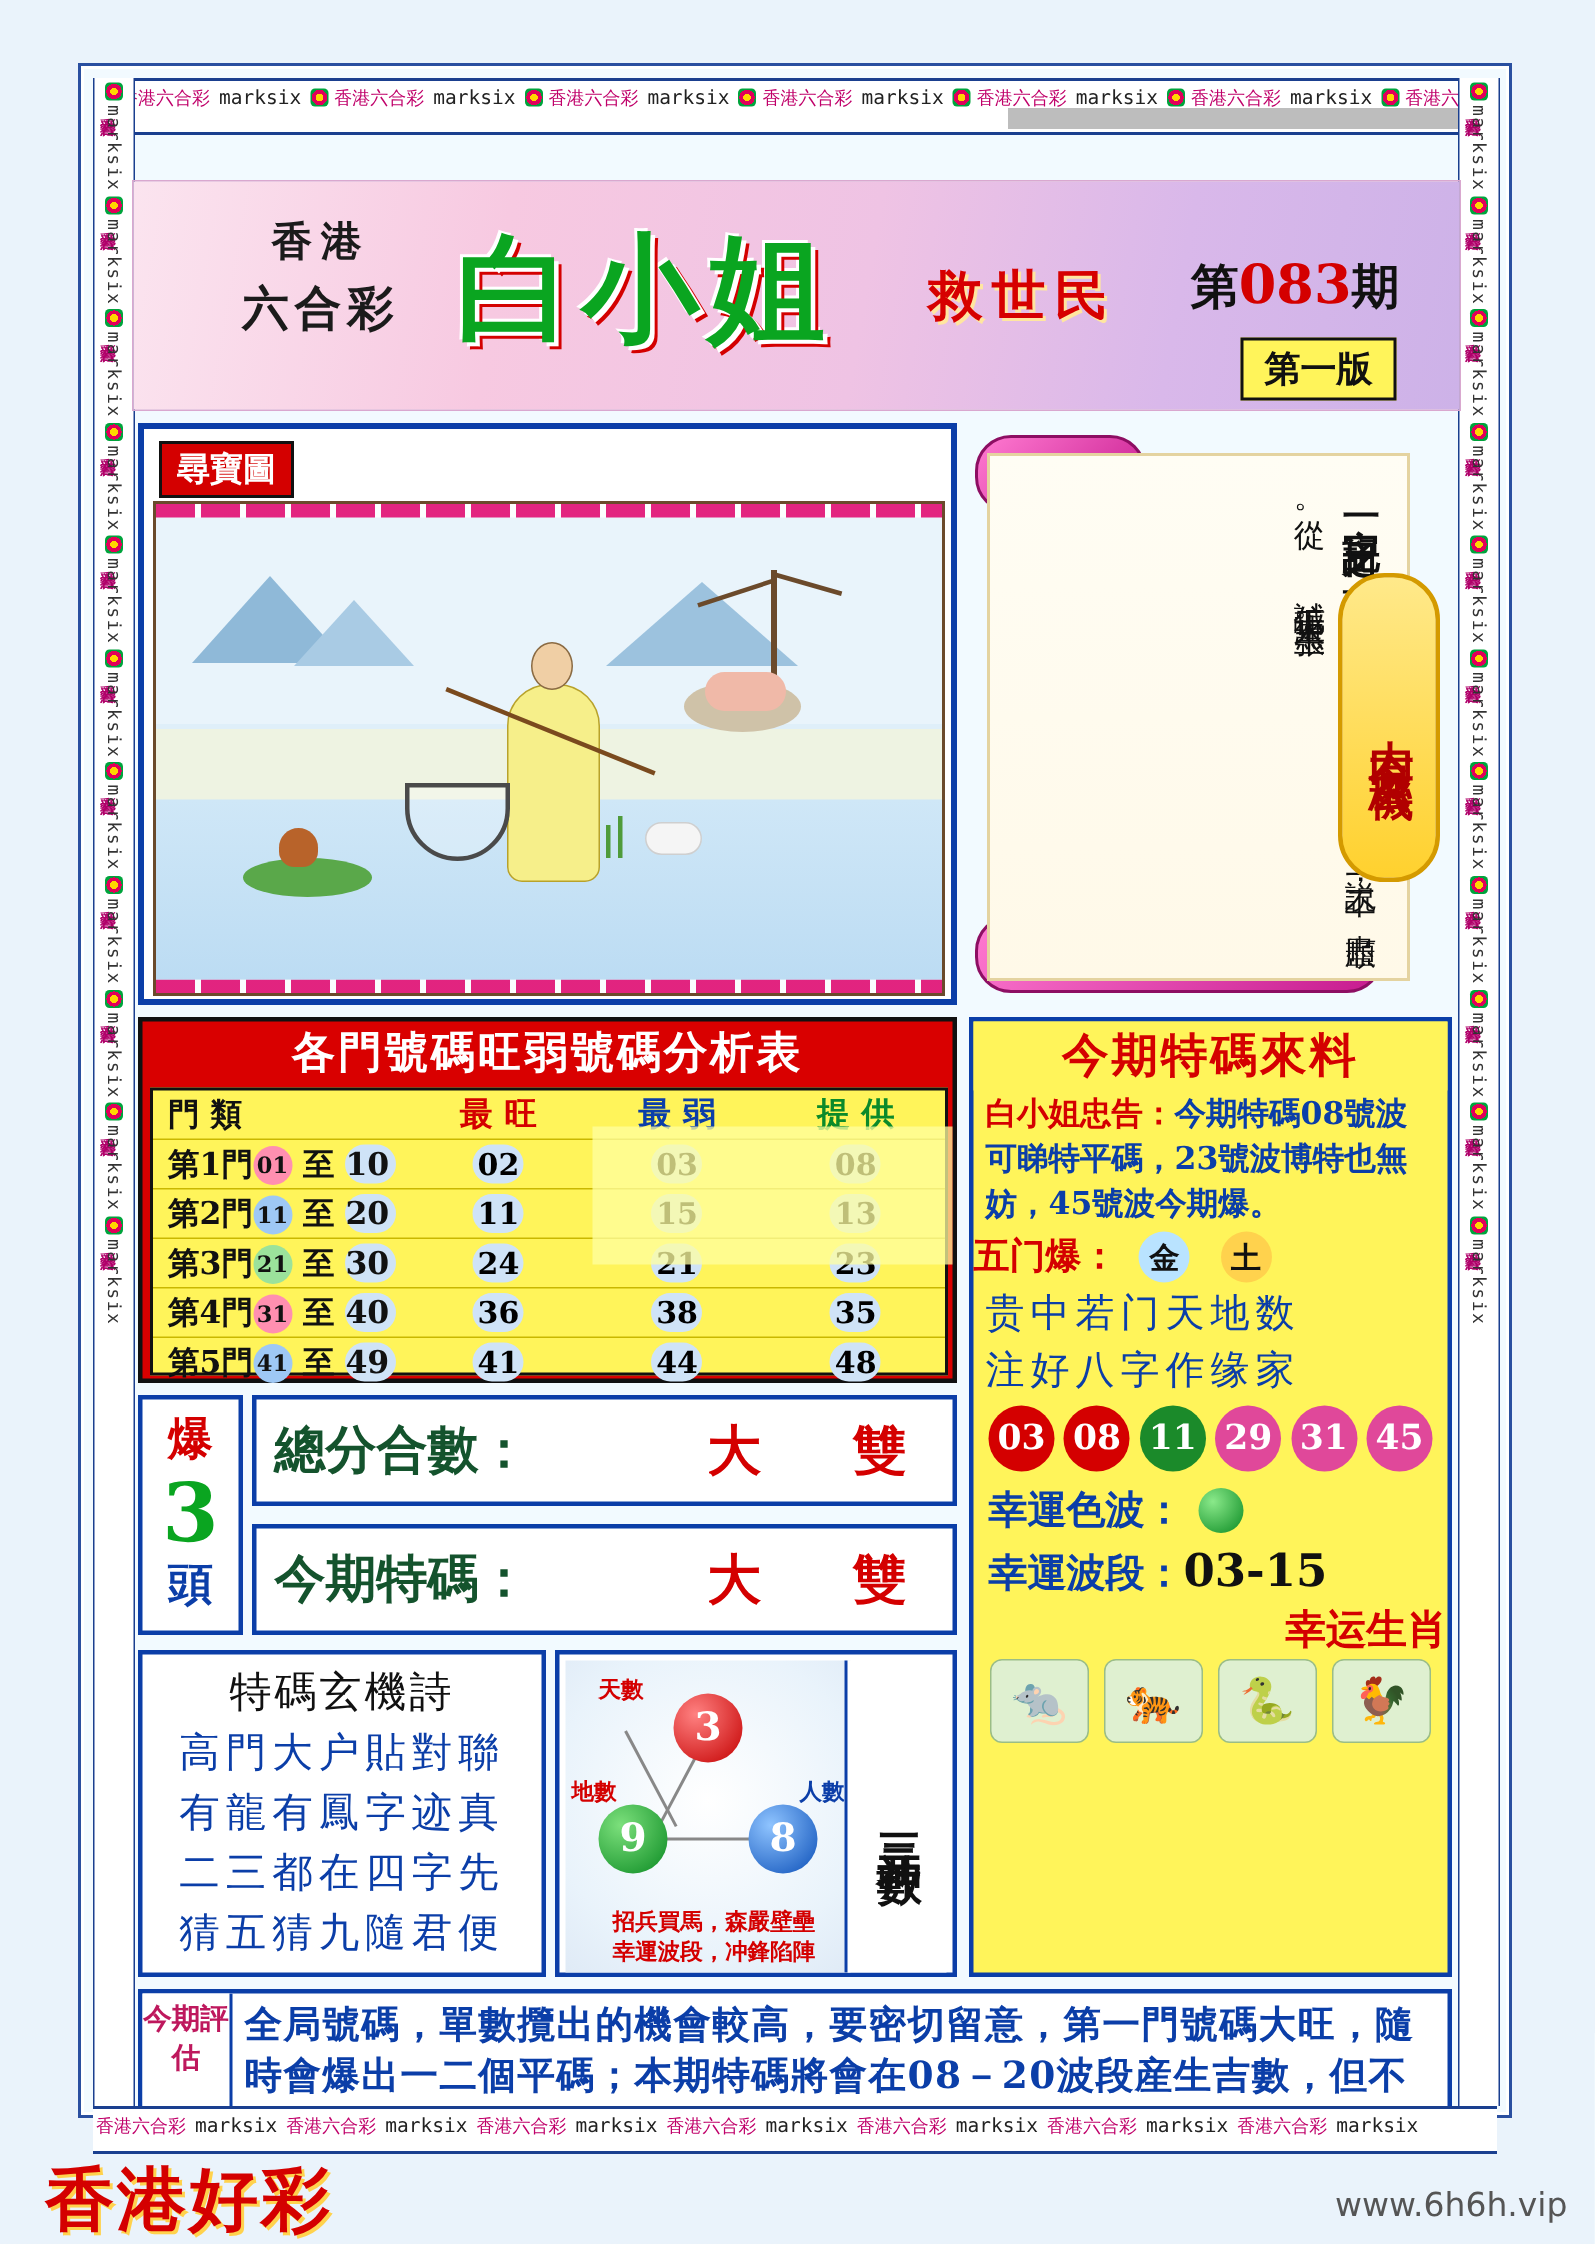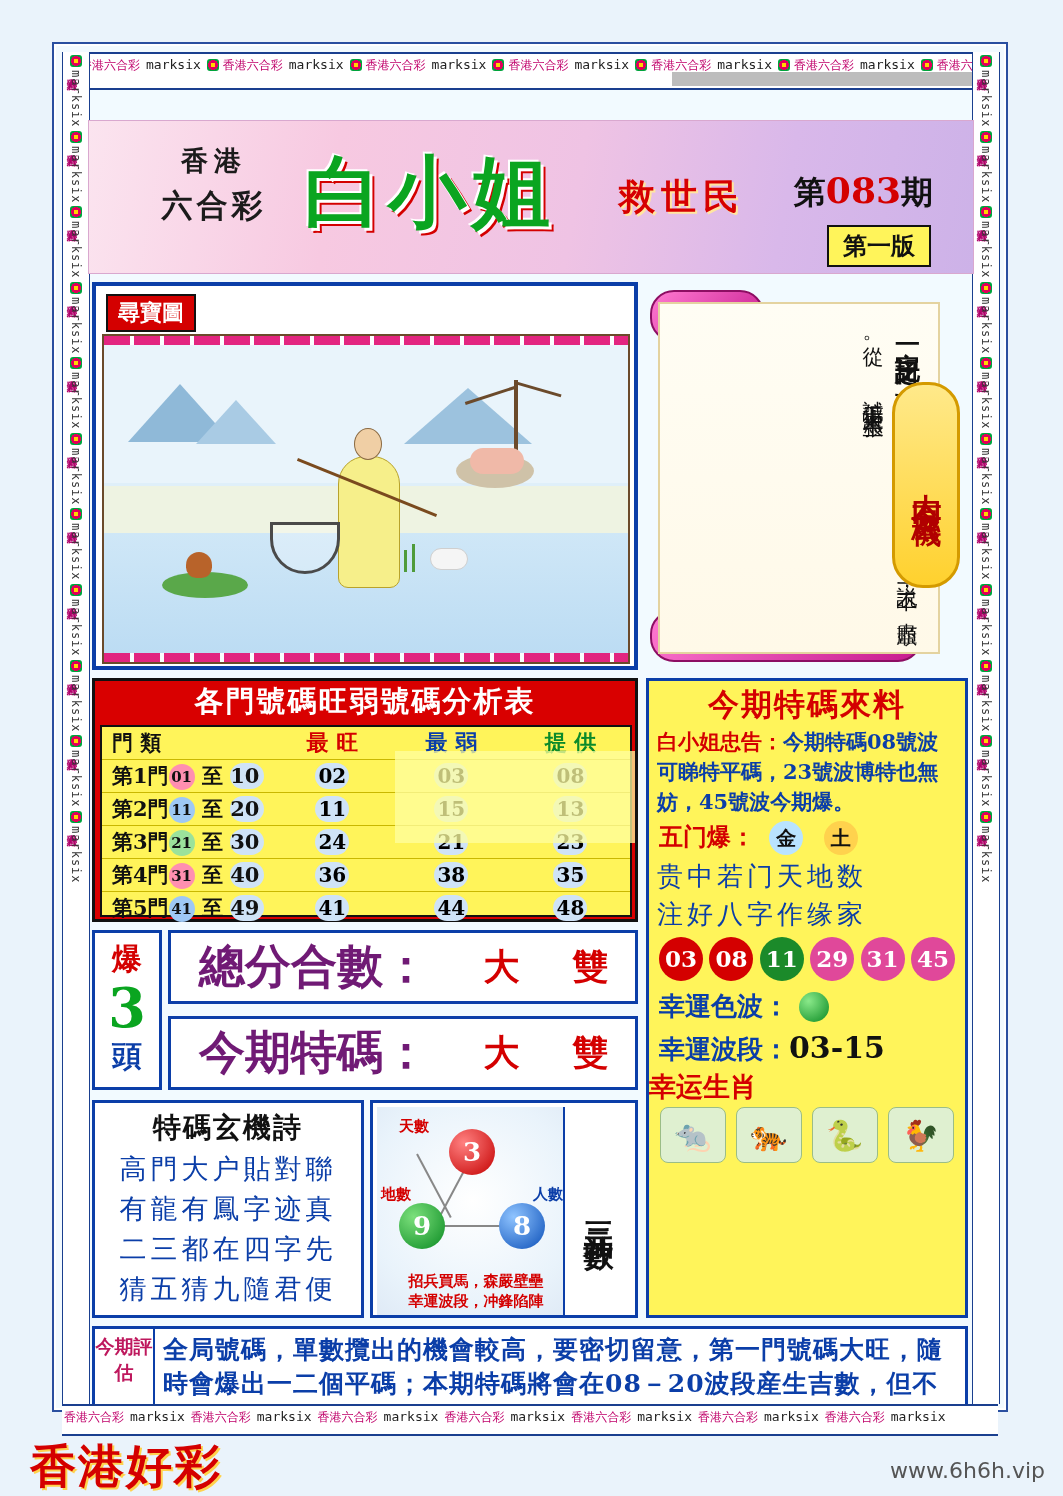--- a/index.html
+++ b/index.html
@@ -97,26 +97,26 @@
   .hilite{position:absolute;left:300px;top:70px;width:240px;height:92px;background:rgba(255,255,160,.75);}
 
   
   .bao{position:absolute;left:4px;top:652px;width:70px;height:160px;background:#fff;border:3px solid #0b3ea8;box-sizing:border-box;text-align:center;}
   .bao div{font-family:"DejaVu Serif","Liberation Serif",serif;font-weight:bold;}
   .bao .t{font-size:30px;color:#d40000;margin-top:6px;}
   .bao .n{font-size:54px;color:#0aa520;line-height:56px;}
   .bao .b{font-size:30px;color:#0b3ea8;}
   .sumbox{position:absolute;left:80px;width:470px;height:74px;border:3px solid #0b3ea8;box-sizing:border-box;background:#fff;display:flex;align-items:center;}
   .sumbox.one{top:652px;} .sumbox.two{top:738px;}
-  .sumbox .lb{width:258px;font-size:46px;font-weight:bold;color:#701a75;font-family:"DejaVu Serif","Liberation Serif",serif;padding-left:28px;}
+  .sumbox .lb{width:258px;font-size:34px;font-weight:bold;color:#14532d;font-family:"DejaVu Serif","Liberation Serif",serif;padding-left:12px;}
   .sumbox .v1,.sumbox .v2{flex:1;text-align:center;font-size:36px;font-weight:bold;color:#d40000;font-family:"DejaVu Serif","Liberation Serif",serif;}
 
   
   .xuanji{position:absolute;left:4px;top:822px;width:272px;height:218px;background:#fff;border:3px solid #0b3ea8;box-sizing:border-box;text-align:center;}
-  .xuanji .h{font-size:28px;font-weight:bold;color:#111;font-family:"DejaVu Serif","Liberation Serif",serif;margin:6px 0 2px;letter-spacing:2px;}
+  .xuanji .h{font-size:28px;font-weight:normal;color:#111;font-family:"DejaVu Serif","Liberation Serif",serif;margin:6px 0 2px;letter-spacing:2px;}
   .xuanji .ln{font-size:27px;color:#0b3ea8;font-family:"DejaVu Serif","Liberation Serif",serif;line-height:40px;letter-spacing:4px;}
 
   
   .sanyuan{position:absolute;left:282px;top:822px;width:268px;height:218px;background:#fff;border:3px solid #0b3ea8;box-sizing:border-box;}
   .tri-area{position:absolute;left:4px;top:4px;width:190px;height:208px;background:radial-gradient(circle at 50% 45%,#ffffff,#e9f3fb 70%,#dfeaf6);}
   .tri-lbl{position:absolute;font-size:15px;font-weight:bold;color:#d40000;font-family:"DejaVu Serif","Liberation Serif",serif;}
   .tri-lbl.b{color:#0b3ea8;}
   .tri-ball{position:absolute;width:46px;height:46px;border-radius:50%;line-height:46px;text-align:center;font-size:26px;font-weight:bold;color:#fff;font-family:"DejaVu Serif","Liberation Serif",serif;}
   .tb-red{background:radial-gradient(circle at 32% 30%,#ff8181,#c40000);}
   .tb-grn{background:radial-gradient(circle at 32% 30%,#7ce07c,#0a8a22);}
@@ -129,30 +129,30 @@
     writing-mode:vertical-rl;text-orientation:upright;font-size:30px;font-weight:bold;color:#111;
     font-family:"DejaVu Serif","Liberation Serif",serif;display:flex;align-items:center;justify-content:center;letter-spacing:6px;}
 
   
   .tips{position:absolute;left:558px;top:400px;width:322px;height:640px;background:#fff45a;border:3px solid #0b3ea8;box-sizing:border-box;}
   .tips .hd{height:46px;line-height:46px;text-align:center;font-size:31px;font-weight:bold;color:#d40000;
     font-family:"DejaVu Serif","Liberation Serif",serif;letter-spacing:2px;background:#fff45a;}
   .tips .advice{padding:0 8px;font-size:21px;line-height:30px;color:#0b3ea8;font-weight:bold;
     font-family:"DejaVu Serif","Liberation Serif",serif;}
   .tips .advice b{color:#d40000;}
-  .tips .wumen{margin-top:4px;padding-left:10px;font-size:24px;font-weight:bold;color:#d40000;font-family:"DejaVu Serif","Liberation Serif",serif;}
+  .tips .wumen{margin-top:4px;font-size:24px;font-weight:bold;color:#d40000;font-family:"DejaVu Serif","Liberation Serif",serif;}
   .wm-ball{display:inline-block;width:34px;height:34px;line-height:34px;border-radius:50%;text-align:center;color:#111;font-size:20px;margin:0 6px;}
   .hand{padding:4px 8px 0;font-size:26px;line-height:34px;color:#0b3ea8;font-family:"DejaVu Serif","Liberation Serif",serif;letter-spacing:4px;}
   .nums{display:flex;justify-content:space-between;padding:6px 10px 0;}
   .nums .n{width:44px;height:44px;border-radius:50%;line-height:44px;text-align:center;color:#fff;font-size:23px;font-weight:bold;font-family:"DejaVu Serif","Liberation Serif",serif;}
   .lucky{padding:8px 10px 0;font-size:26px;font-weight:bold;color:#0b3ea8;font-family:"DejaVu Serif","Liberation Serif",serif;display:flex;align-items:center;}
   .lucky .dot{width:30px;height:30px;border-radius:50%;margin-left:10px;background:radial-gradient(circle at 32% 30%,#8ae98a,#0a8a22);}
   .band{padding:6px 10px 0;font-size:26px;font-weight:bold;color:#0b3ea8;font-family:"DejaVu Serif","Liberation Serif",serif;}
   .band b{color:#111;font-size:30px;}
-  .zodiac-title{text-align:left;font-size:27px;font-weight:bold;color:#d40000;font-family:"DejaVu Serif","Liberation Serif",serif;margin-top:2px;}
+  .zodiac-title{text-align:right;font-size:27px;font-weight:bold;color:#d40000;font-family:"DejaVu Serif","Liberation Serif",serif;margin-top:2px;}
   .zodiac-row{display:flex;justify-content:space-around;padding:2px 6px;}
   .zo{width:64px;height:54px;border-radius:8px;background:#dff0d0;border:1px solid #9bbd86;display:flex;align-items:center;justify-content:center;font-size:30px;}
 
   
   .comment{position:absolute;left:4px;top:1048px;width:876px;height:106px;background:#fff;border:3px solid #0b3ea8;box-sizing:border-box;display:flex;}
   .comment .tag{width:58px;background:#fff;border-right:2px solid #0b3ea8;font-size:19px;font-weight:bold;color:#be185d;
     font-family:"DejaVu Serif","Liberation Serif",serif;text-align:center;line-height:26px;padding-top:4px;}
   .comment .body{flex:1;padding:4px 8px;font-size:25px;line-height:34px;color:#0b3ea8;font-weight:bold;
     font-family:"DejaVu Serif","Liberation Serif",serif;letter-spacing:1px;}
 

